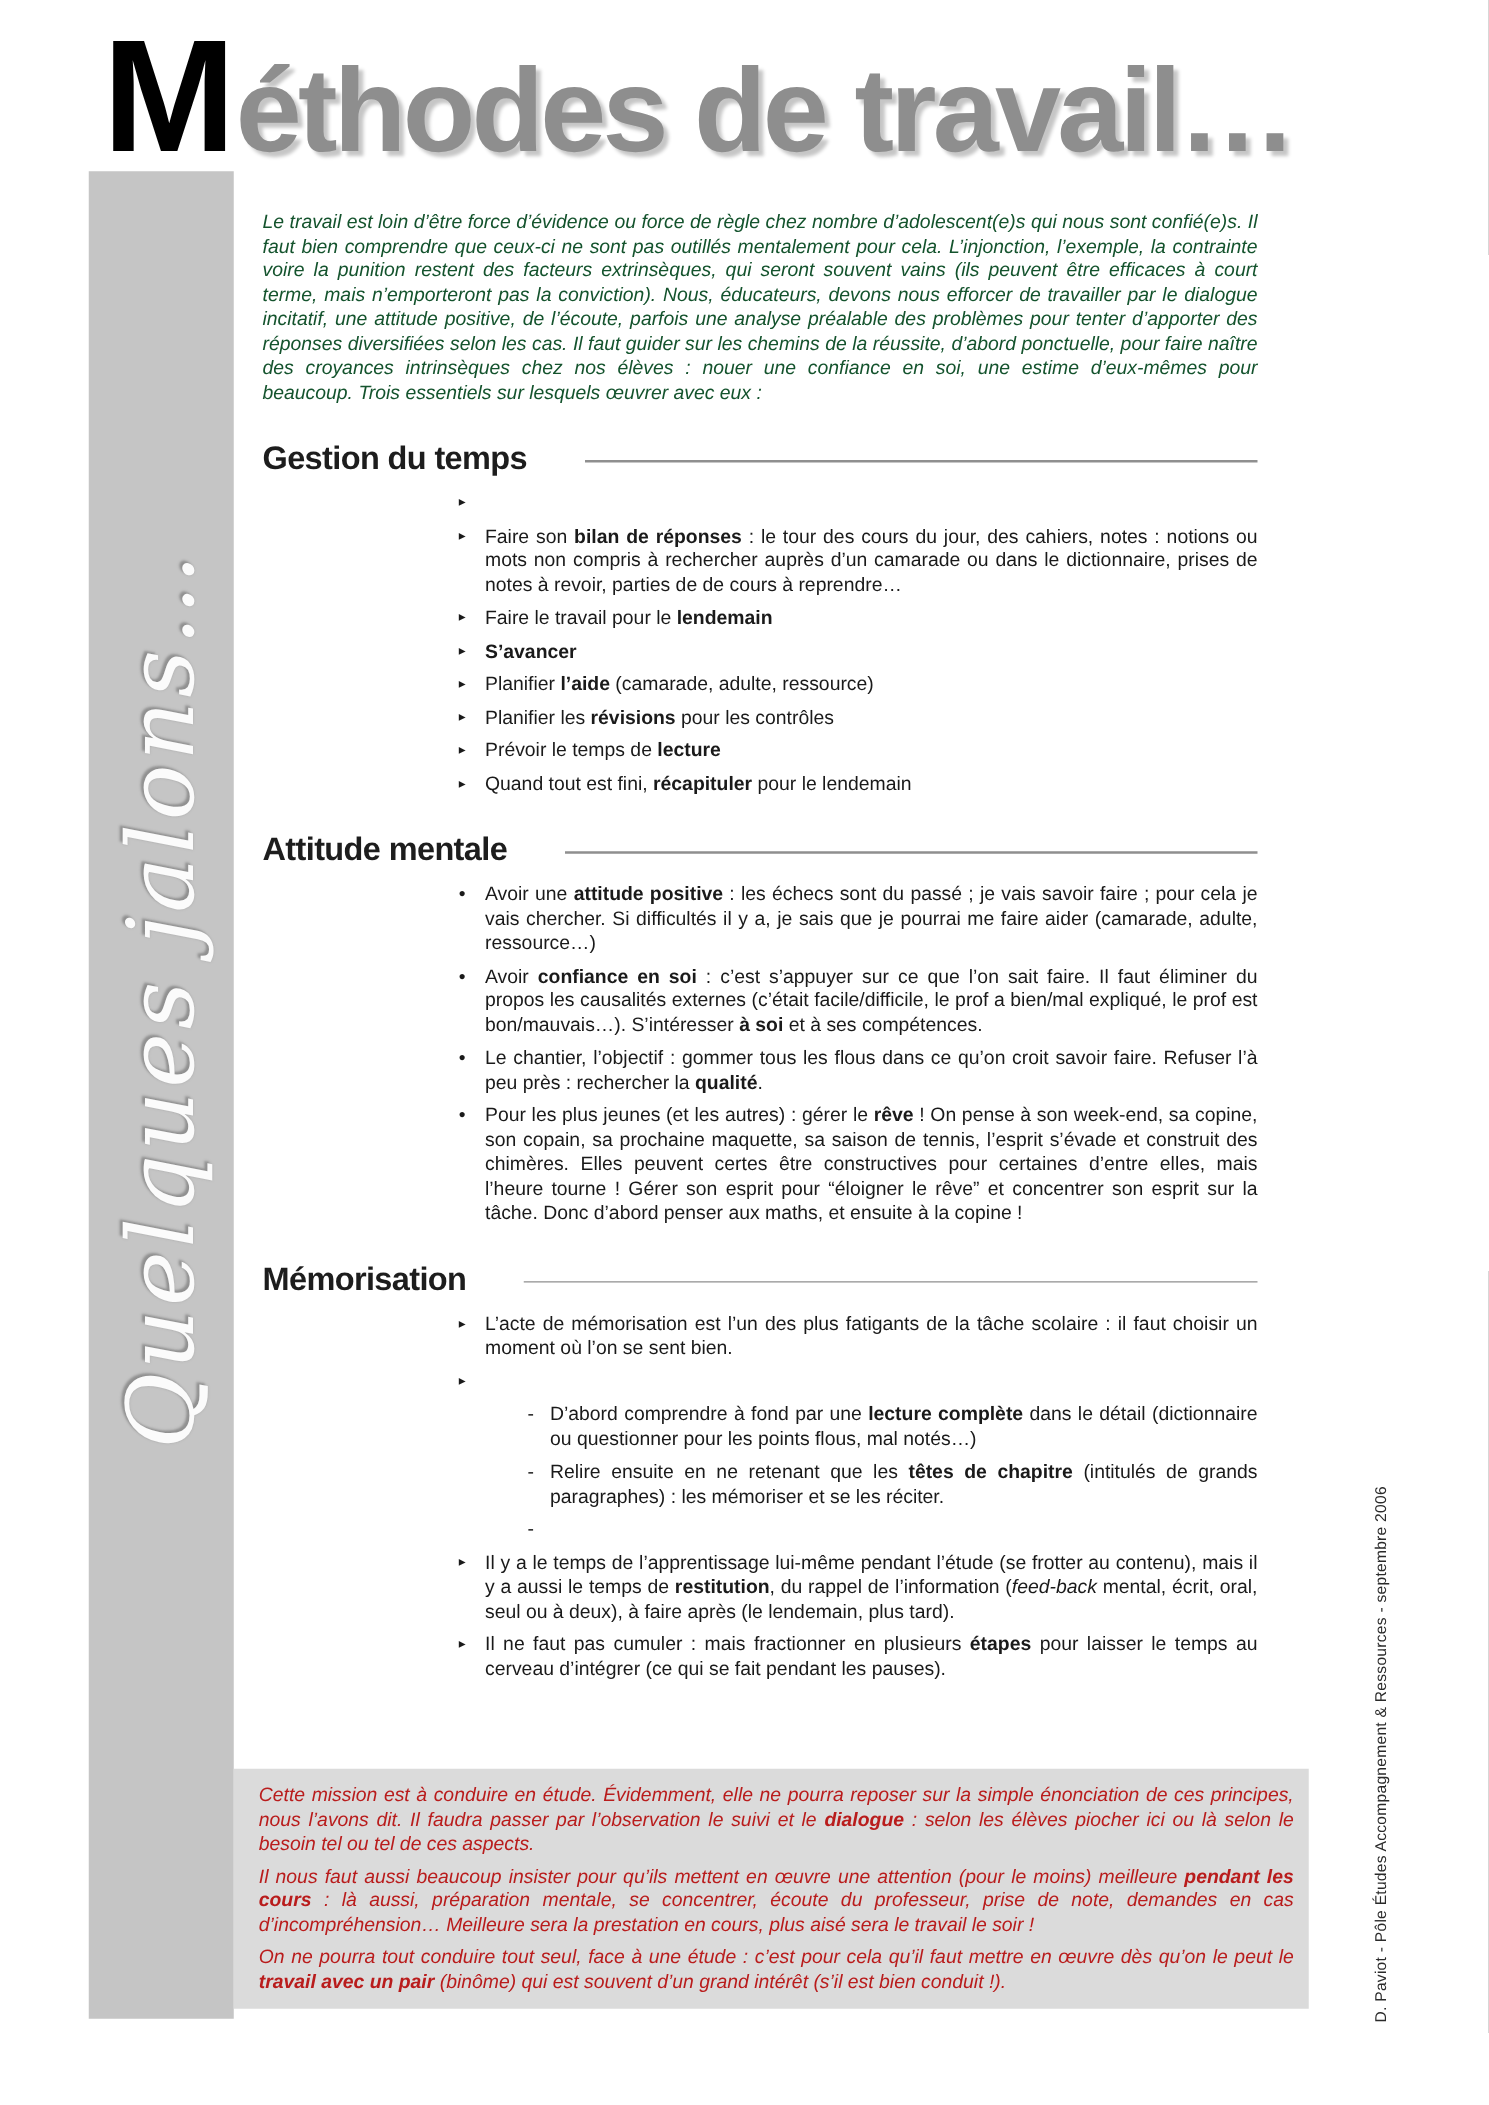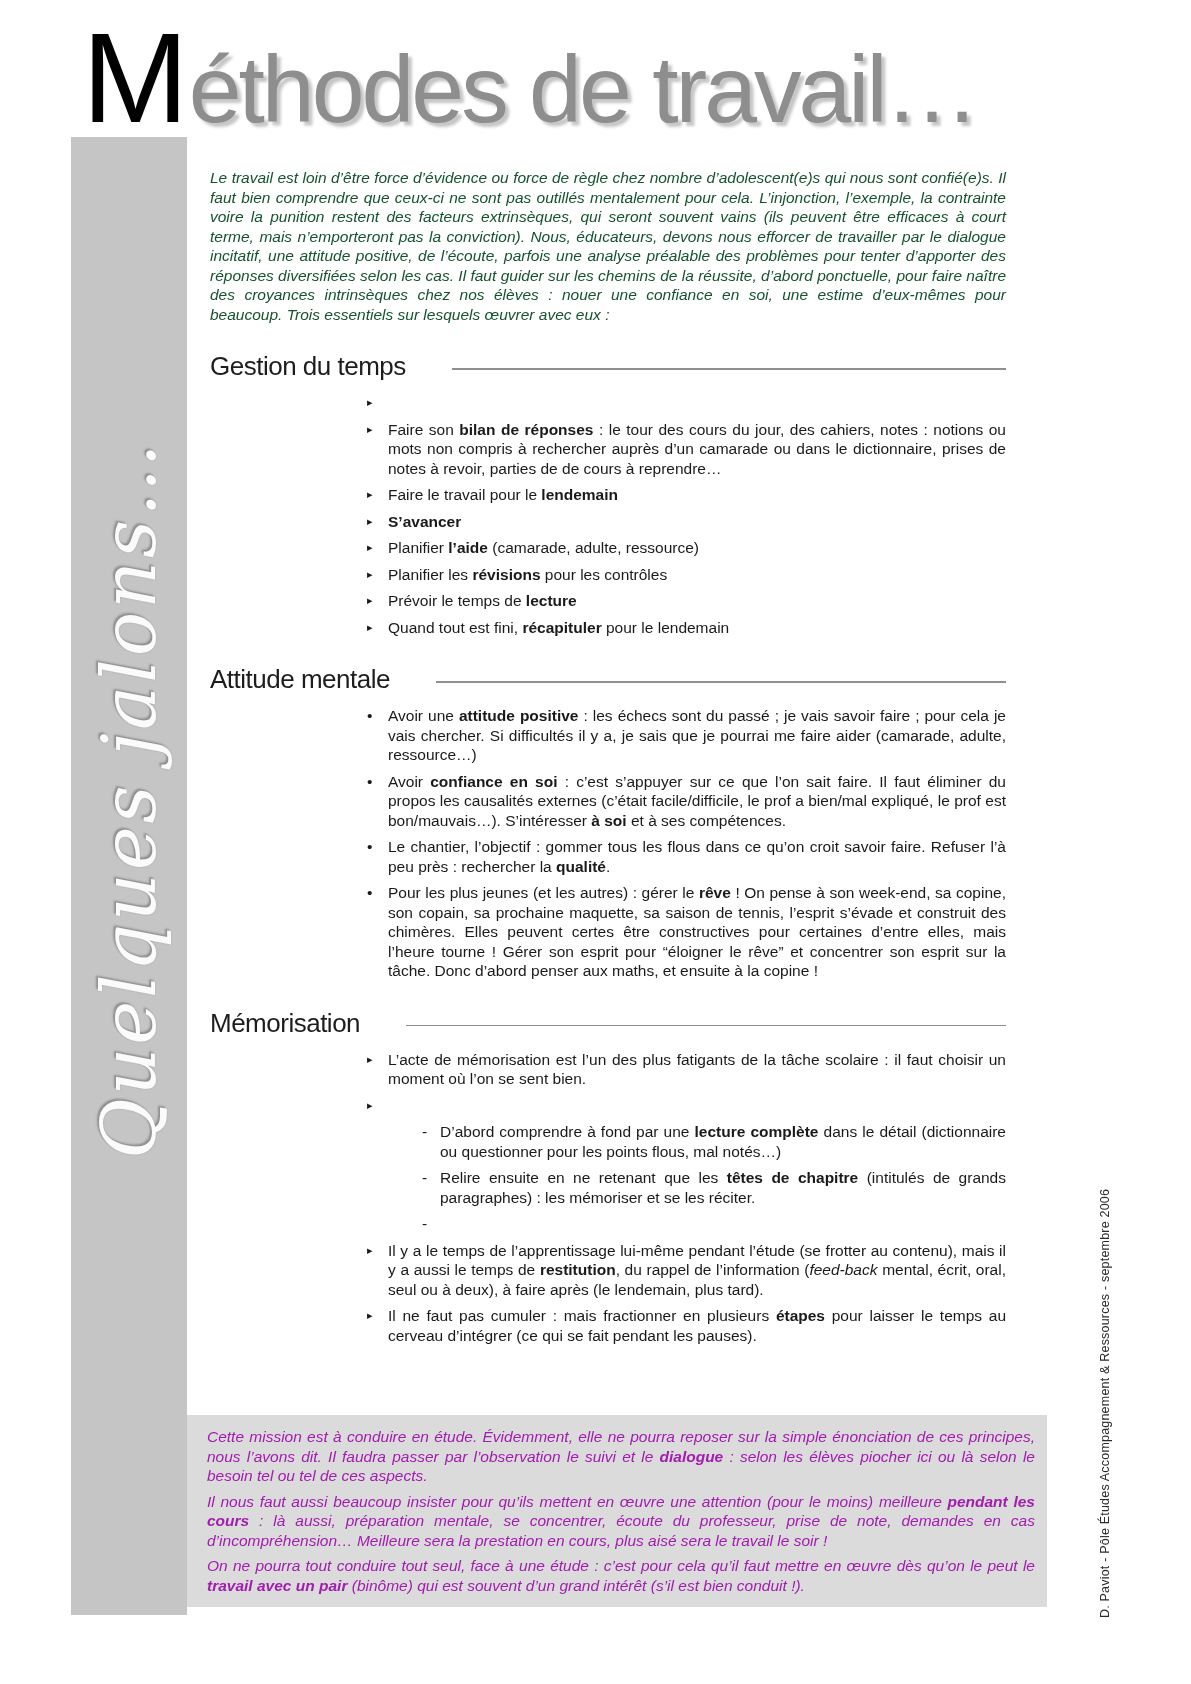--- a/index.html
+++ b/index.html
@@ -2,56 +2,56 @@
 <html lang="fr"><head>
 <meta charset="utf-8">
 <style>
   html,body{margin:0;padding:0;background:#9e9e9e;}
   .page{
     position:relative;width:1191px;height:1684px;margin:0 auto;
     background:#ffffff;overflow:hidden;
     font-family:"Liberation Sans",sans-serif;color:#1a1a1a;
   }
   
-  .title{position:absolute;left:82px;top:14px;white-space:nowrap;line-height:1;}
+  .title{position:absolute;left:82px;top:14px;white-space:nowrap;line-height:1;font-weight:bold;}
   .title .cap{font-size:128px;color:#000;}
   .title .rest{
     font-size:95px;letter-spacing:-3px;color:var(--title-gray,#8e8e8e);
     text-shadow:4px 4px 3px #c6c6c6;
   }
   
   .band{position:absolute;left:71px;top:137px;width:116px;height:1478px;background:var(--band-color,#c5c5c5);}
   .jalons{position:absolute;left:71px;top:430px;width:116px;height:740px;
     display:flex;align-items:center;justify-content:center;}
   .jalons span{
     writing-mode:vertical-rl;transform:rotate(180deg);white-space:nowrap;
     font-family:"DejaVu Serif",serif;font-style:italic;font-size:74px;
     color:#fbfbfb;text-shadow:2px -2px 2px #909090,0 0 2px #a8a8a8;letter-spacing:3px;
   }
   
   .main{position:absolute;left:210px;top:168px;width:796px;}
   .intro{margin:0;font-style:italic;font-size:15.5px;line-height:19.5px;text-align:justify;color:#14532d;}
   section{margin-top:27px;}
   .sec-head{display:flex;align-items:center;margin-bottom:11px;}
-  .sec-head h2{margin:0;font-size:26px;font-weight:normal;color:#1d1d1d;letter-spacing:-0.5px;text-align:right;}
+  .sec-head h2{margin:0;font-size:26px;font-weight:bold;color:#1d1d1d;letter-spacing:-0.5px;text-align:right;}
   .sec-head .rule{flex:1;height:1.5px;background:var(--rule-color,#8f8f8f);margin-left:46px;margin-top:5px;}
   .item{display:flex;margin-top:7px;font-size:15.5px;line-height:19.5px;}
   .item.first{margin-top:0;}
   .item .marker{flex:0 0 auto;width:21px;margin-left:157px;}
   .item .marker.arrow{font-size:11px;line-height:19.5px;}
   .item .marker.dot{font-size:15.5px;}
   .item.sub .marker{margin-left:212px;width:18px;}
   .item .content{flex:1;text-align:justify;}
   .b{font-weight:bold;}
   .i{font-style:italic;}
   
   .footer{
     position:absolute;left:187px;top:1415px;width:860px;box-sizing:border-box;
     background:var(--footer-color,#dbdbdb);padding:12px 12px 12px 20px;
-    font-style:italic;font-size:15.5px;line-height:19.5px;text-align:justify;color:#a21caf;
+    font-style:italic;font-size:15.5px;line-height:19.5px;text-align:justify;color:#b91c1c;
   }
   .footer p{margin:0 0 6px 0;}
   .footer p:last-child{margin-bottom:0;}
   
   .credit{position:absolute;left:1098px;top:1132px;height:486px;}
   .credit span{
     display:block;height:100%;writing-mode:vertical-rl;transform:rotate(180deg);
     white-space:nowrap;font-size:12.5px;color:#2a2a2a;letter-spacing:0.2px;
   }
 </style>

